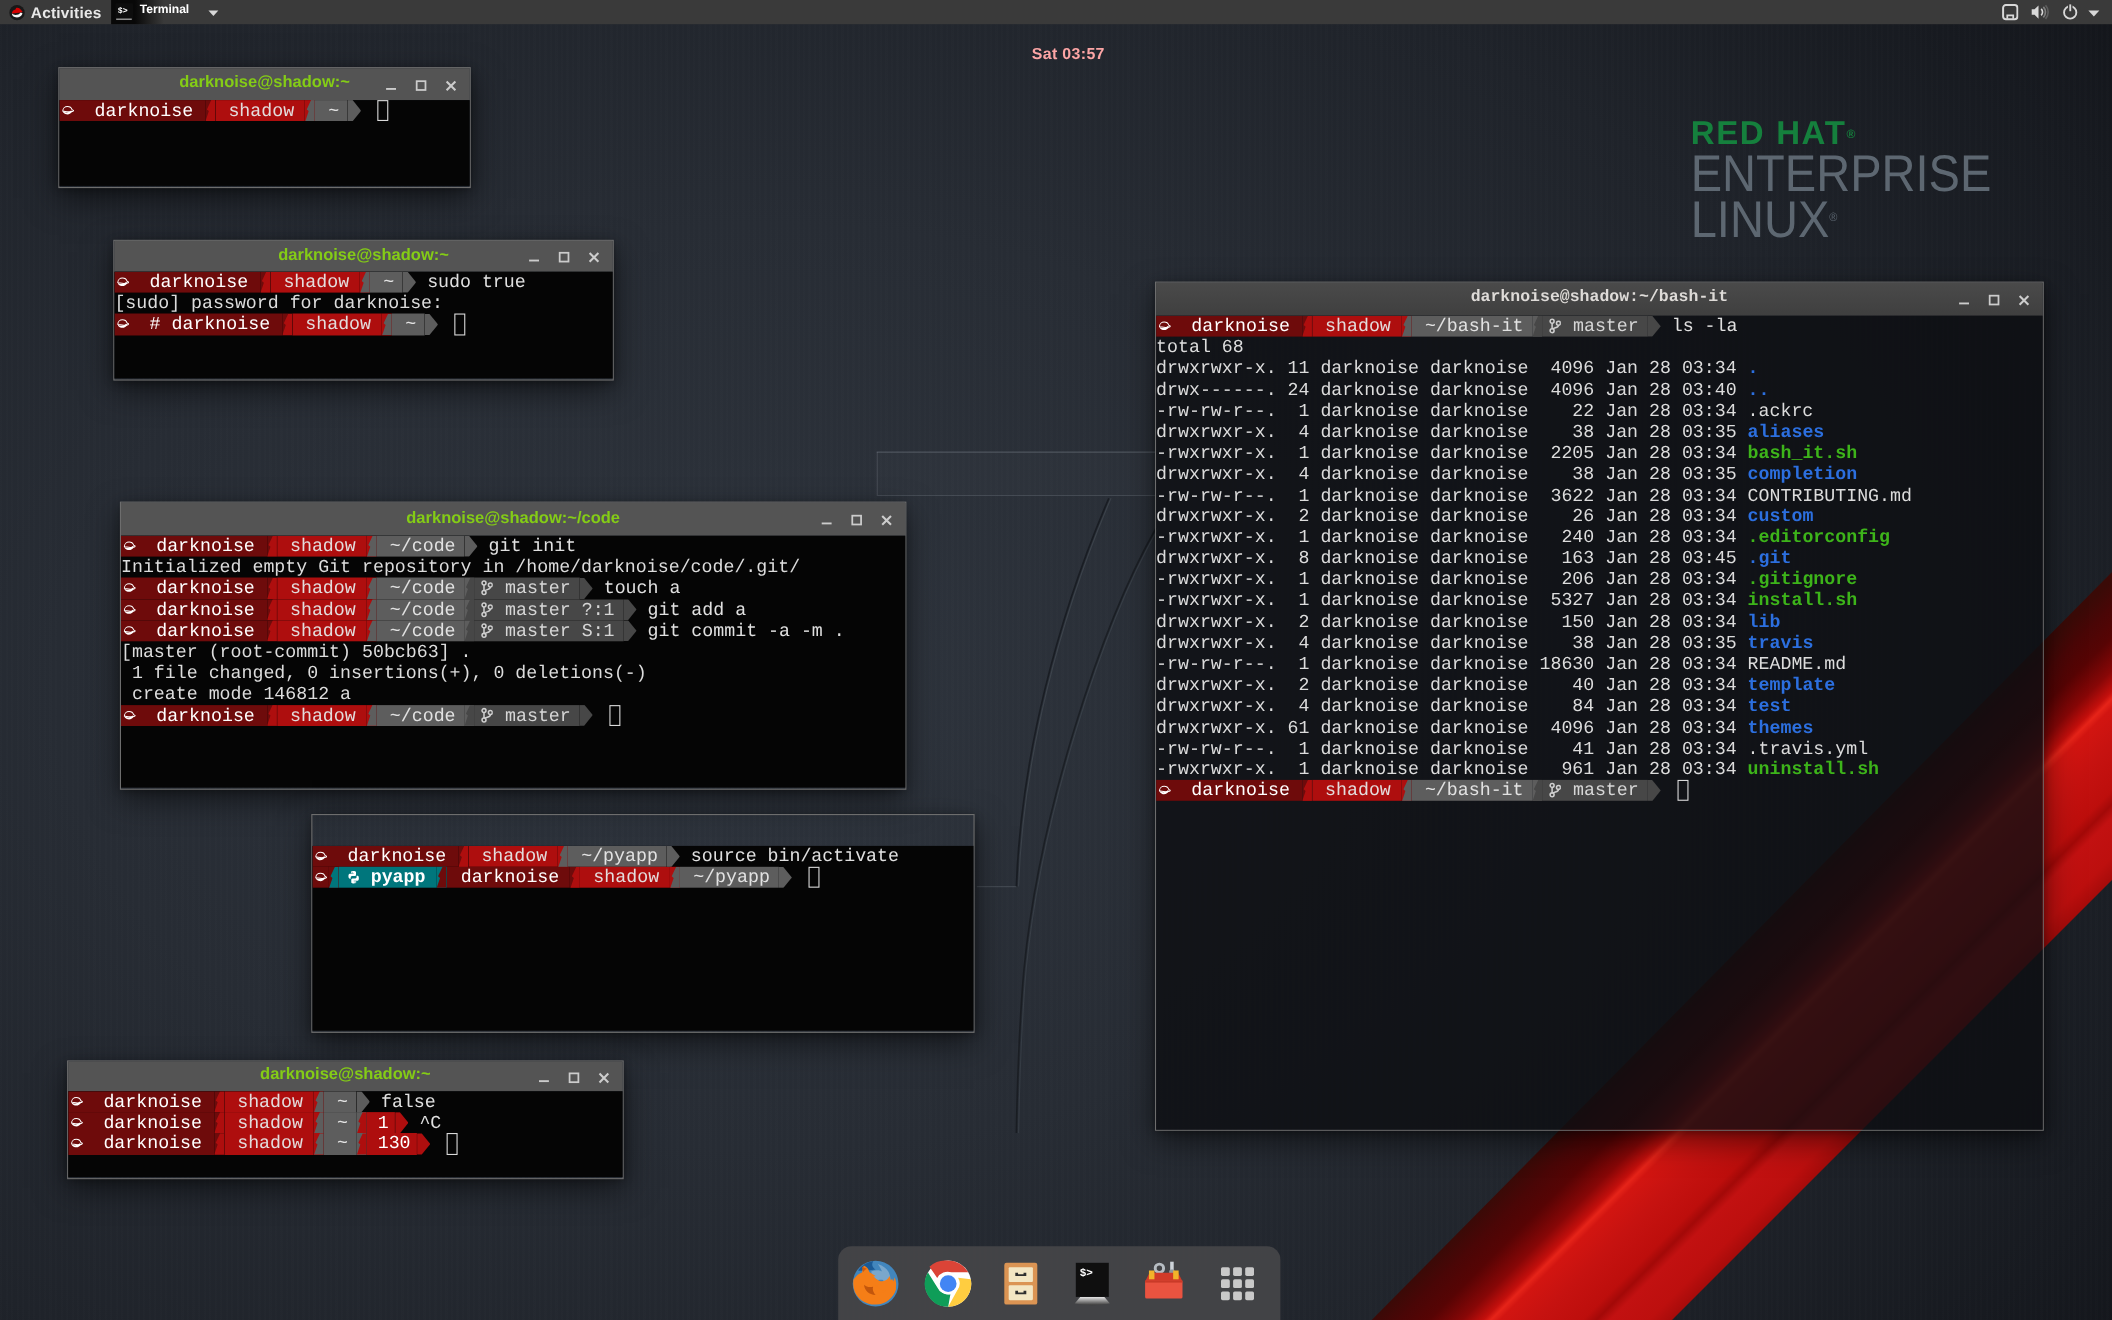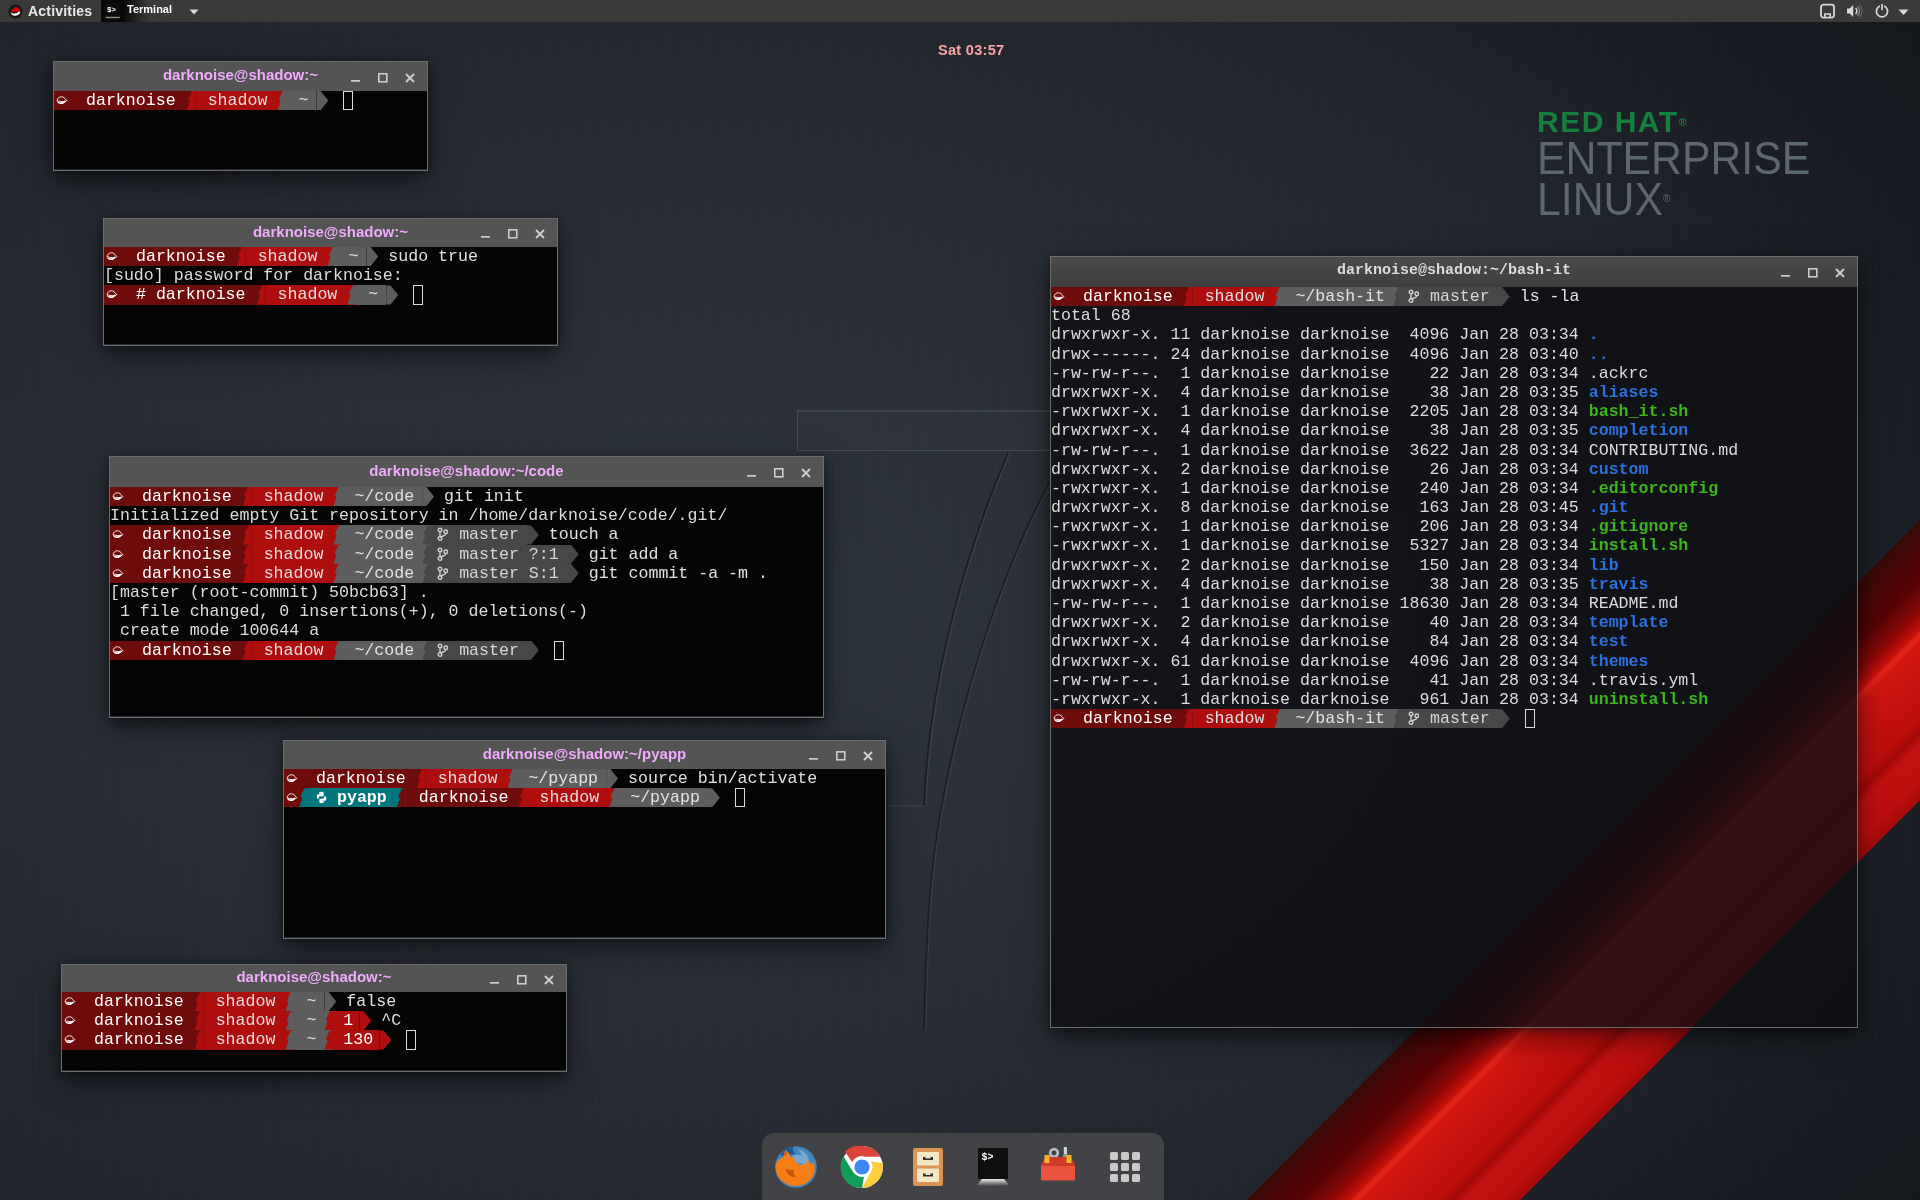--- a/index.html
+++ b/index.html
@@ -7,21 +7,21 @@
 #wall{position:absolute;inset:0;background:
  radial-gradient(1600px 1050px at 36% 52%, #2e343d 0%, #272c34 40%, #1f232a 68%, #171a20 88%, #121419 100%);}
 #wall::after{content:"";position:absolute;inset:0;background:repeating-linear-gradient(90deg, rgba(255,255,255,0.006) 0 2px, rgba(0,0,0,0.008) 2px 5px);}
 #topbar{position:absolute;left:0;top:0;width:1920px;height:22px;background:#3a3a3a;color:#e6e6e6;z-index:50;}
 #topbar .act{position:absolute;left:28px;top:3px;font-size:14px;font-weight:bold;letter-spacing:0.2px;color:#e8e8e8;}
 #topbar .appblack{position:absolute;left:101px;top:0;width:48px;height:22px;background:linear-gradient(to right,#080808 0 45%,rgba(8,8,8,0) 100%);}
 #topbar .appname{position:absolute;left:127px;top:3px;font-size:11px;font-weight:bold;color:#fff;}
 #topbar .clock{position:absolute;left:938px;top:2px;font-size:14.5px;font-weight:bold;letter-spacing:0.3px;color:#fca5a5;margin-top:40px;}
 #topbar svg{position:absolute;}
 .win{position:absolute;box-shadow:0 10px 28px rgba(0,0,0,0.55), 0 2px 8px rgba(0,0,0,0.4);outline:1px solid #6d6d6d;}
-.tbar{position:absolute;left:0;top:0;width:100%;background:#545454;color:#f0abfc;font-weight:bold;font-size:15px;text-align:center;}
+.tbar{position:absolute;left:0;top:0;width:100%;background:#545454;color:#84cc16;font-weight:bold;font-size:15px;text-align:center;}
 .tbar .t{position:relative;top:4px;}
 .win.focus .tbar{background:linear-gradient(#4a4a4a,#3f3f3f);color:#dedbd8;font-family:Liberation Mono, monospace;}
 .btns{position:absolute;right:10px;top:0;height:100%;display:flex;align-items:center;}
 .btns svg{margin-left:13px;display:block;}
 .cont{position:absolute;left:0;width:100%;font-family:"Liberation Mono",monospace;font-size:16.6px;line-height:19.2px;color:#dcdcdc;overflow:hidden;}
 .ln{height:19.2px;white-space:pre;display:flex;align-items:stretch;}
 .ln > span{display:inline-flex;align-items:center;height:19.2px;flex:none;}
 .sg{padding:0 10px;}
 .u{background:#6e0b0b;color:#fff;padding:0 11px 0 1px;}
 .u .hat{margin-right:18px;}
@@ -235,42 +235,30 @@
             </svg>darknoise</span><span class="zz z1"></span><span class="sg h">shadow</span><span class="zz z2"></span><span class="sg d">~/code</span><span class="zz z3"></span><span class="sg br"><svg width="11" height="15" viewBox="0 0 11 15">
               <use href="#brg"></use>
             </svg>master ?:1</span><span class="ar a2"></span><span class="cmd"> git add a</span></div>
 <div class="ln"><span class="sg u"><svg class="hat" width="13" height="13" viewBox="0 0 15 15">
               <use href="#hatg"></use>
             </svg>darknoise</span><span class="zz z1"></span><span class="sg h">shadow</span><span class="zz z2"></span><span class="sg d">~/code</span><span class="zz z3"></span><span class="sg br"><svg width="11" height="15" viewBox="0 0 11 15">
               <use href="#brg"></use>
             </svg>master S:1</span><span class="ar a2"></span><span class="cmd"> git commit -a -m .</span></div>
 <div class="ln"><span class="out">[master (root-commit) 50bcb63] .</span></div>
 <div class="ln"><span class="out"> 1 file changed, 0 insertions(+), 0 deletions(-)</span></div>
-<div class="ln"><span class="out"> create mode 100644 a</span></div>
+<div class="ln"><span class="out"> create mode 146812 a</span></div>
 <div class="ln"><span class="sg u"><svg class="hat" width="13" height="13" viewBox="0 0 15 15">
               <use href="#hatg"></use>
             </svg>darknoise</span><span class="zz z1"></span><span class="sg h">shadow</span><span class="zz z2"></span><span class="sg d">~/code</span><span class="zz z3"></span><span class="sg br"><svg width="11" height="15" viewBox="0 0 11 15">
               <use href="#brg"></use>
             </svg>master</span><span class="ar a2"></span><span class="cur"></span></div>
 </div>
     </div>
 
 <div class="win" style="left:284px;top:741px;width:601px;height:197px;">
-<div class="tbar" style="height:28px;"><span class="t">darknoise@shadow:~/pyapp</span>
-<div class="btns">
-          <svg width="14" height="14">
-            <use href="#mig"></use>
-          </svg>
-          <svg width="14" height="14">
-            <use href="#mag"></use>
-          </svg>
-          <svg width="14" height="14">
-            <use href="#clg"></use>
-          </svg>
-        </div></div>
 <div class="cont" style="top:28px;height:168px;background:#050505;">
 <div class="ln"><span class="sg u"><svg class="hat" width="13" height="13" viewBox="0 0 15 15">
               <use href="#hatg"></use>
             </svg>darknoise</span><span class="zz z1"></span><span class="sg h">shadow</span><span class="zz z2"></span><span class="sg d">~/pyapp</span><span class="ar a1"></span><span class="cmd"> source bin/activate</span></div>
 <div class="ln"><span class="sg vx"><svg class="hat" width="13" height="13" viewBox="0 0 15 15">
               <use href="#hatg"></use>
             </svg></span><span class="zz z5"></span><span class="sg ve"><svg width="13" height="13" viewBox="0 0 24 24">
               <use href="#pyg"></use>
             </svg>pyapp</span><span class="zz z6"></span><span class="sg u" style="padding:0 10px 0 13px;">darknoise</span><span class="zz z1"></span><span class="sg h">shadow</span><span class="zz z2"></span><span class="sg d">~/pyapp</span><span class="ar a1"></span><span class="cur"></span></div>
 </div>

